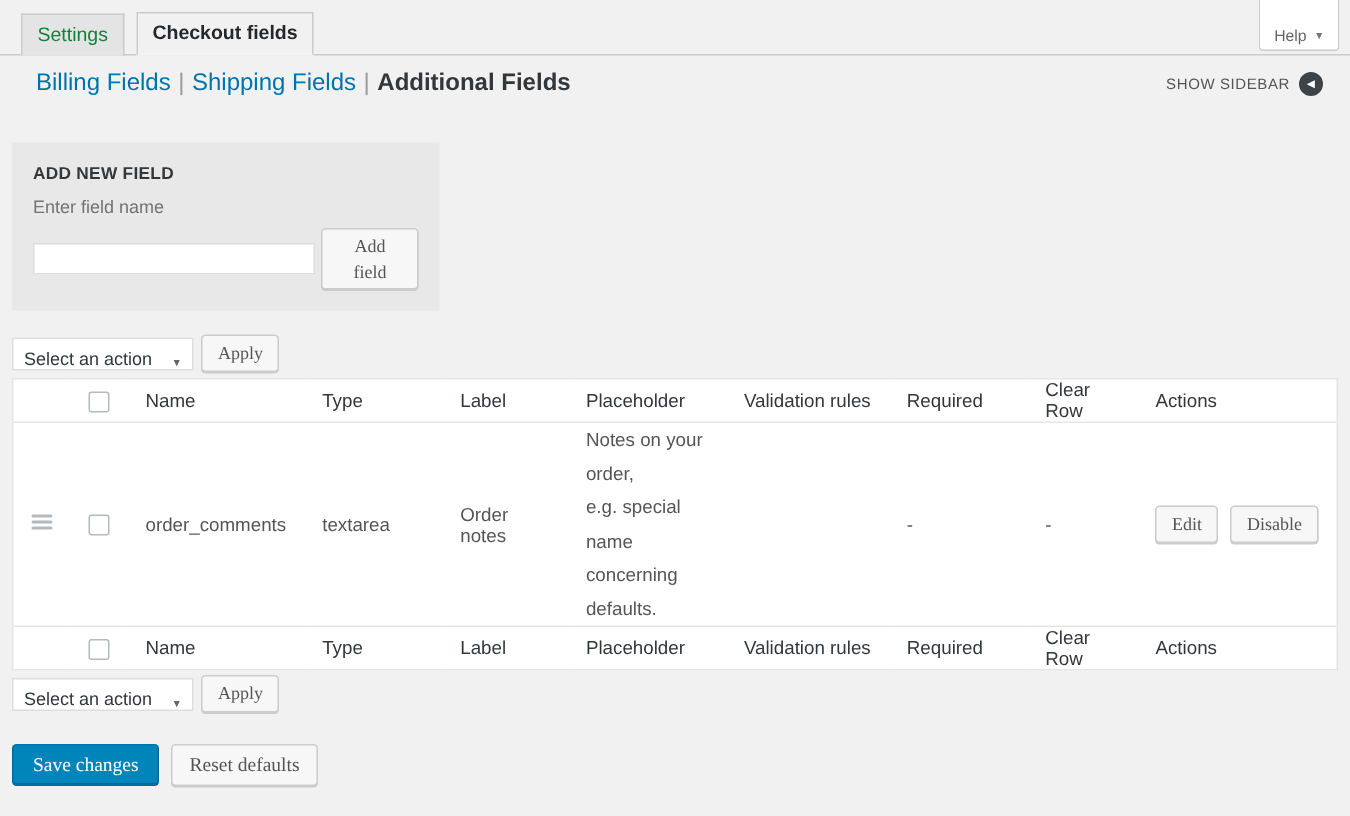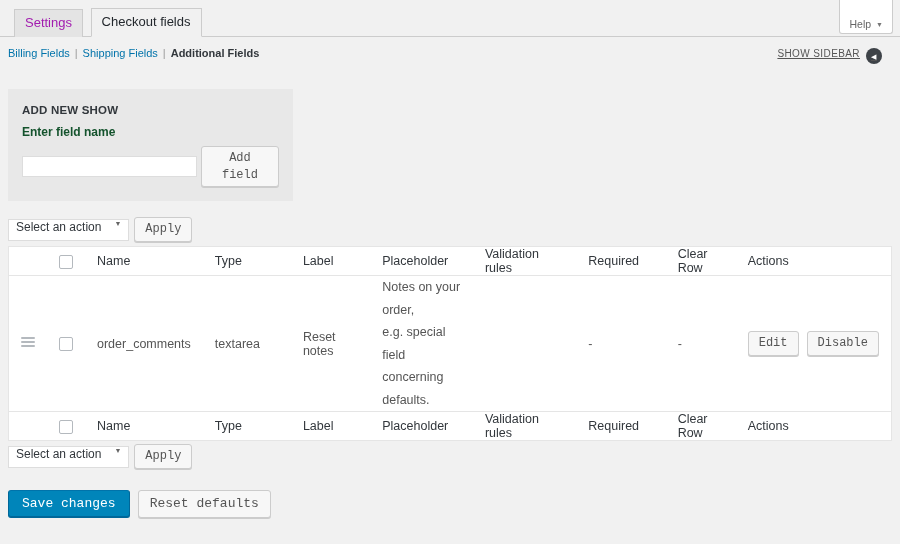--- a/index.html
+++ b/index.html
@@ -23,85 +23,84 @@
   .help-tab .caret { font-size: 7px; color: #777; }
 
   
   .nav-tab-wrapper {
     padding: 8px 14px 0;
     border-bottom: 1px solid #ccc;
   }
   .nav-tab {
     display: inline-block; vertical-align: bottom;
     border: 1px solid #ccc; border-bottom: none;
-    background: #e4e4e4; color: #a21caf;
+    background: #e4e4e4; color: #15803d;
     padding: 5px 10px; margin: 0 4px -1px 0;
     font-size: 13px; line-height: 1.3; cursor: pointer;
   }
   .nav-tab-active {
-    background: #f1f1f1; color: #23282d; font-weight: normal;
+    background: #f1f1f1; color: #23282d; font-weight: bold;
     border-bottom: 1px solid #f1f1f1;
   }
 
   
-  .subnav { padding: 10px 8px 0; font-size: 11px; color: #666; }
+  .subnav { padding: 10px 24px 0; font-size: 16px; color: #666; }
   .subnav a { color: #0073aa; text-decoration: none; cursor: pointer; }
   .subnav .sep { color: #999; margin: 0 5px; }
   .subnav .current { color: #32373c; font-weight: bold; }
 
   
   .show-sidebar {
     position: absolute; top: 48px; right: 18px;
-    display: flex; align-items: flex-start; gap: 6px;
+    display: flex; align-items: center; gap: 6px;
     font-size: 10px; letter-spacing: .4px; color: #555;
     cursor: pointer;
-    text-decoration: underline;
   }
   .show-sidebar .circle {
     width: 16px; height: 16px; border-radius: 50%;
     background: #3e4348; color: #fff;
     display: flex; align-items: center; justify-content: center;
     font-size: 7px; line-height: 1;
   }
 
   
   .add-panel {
     width: 285px; margin: 30px 0 0 8px;
     background: #e8e8e8; padding: 15px 14px 14px;
   }
   .add-panel h3 {
     margin: 0 0 9px; font-size: 11.5px; letter-spacing: .2px;
     color: #32373c; font-weight: bold;
   }
-  .add-panel .field-label { font-size: 12px; color: #14532d; margin-bottom: 7px; font-weight: bold; }
+  .add-panel .field-label { font-size: 12px; color: #737373; margin-bottom: 7px; }
   .add-panel .field-row { display: flex; gap: 4px; align-items: center; }
   .add-panel input[type=text] {
     width: 200px; height: 21px; border: 1px solid #ddd; background: #fff;
     padding: 2px 6px; font-size: 12px; font-family: inherit; outline: none;
   }
 
   
   .button {
     display: inline-block; background: #f7f7f7; border: 1px solid #ccc;
     border-radius: 3px; color: #555; font-size: 12px; line-height: 1.4;
-    padding: 3px 10px; cursor: pointer; font-family: Liberation Mono, monospace;
+    padding: 3px 10px; cursor: pointer; font-family: Liberation Serif, serif;
     box-shadow: 0 1px 0 #ccc;
   }
   .button-primary {
     background: #0085ba; border-color: #0073aa #006799 #006799;
     color: #fff; box-shadow: inset 0 -1px 0 #006799;
     font-size: 13px; padding: 4px 13px;
   }
   .button-large { font-size: 13px; padding: 4px 11px; }
 
   
   .bulk-row { margin: 16px 0 0 8px; display: flex; align-items: center; gap: 5px; }
   .bulk-row.bottom { margin-top: 3px; }
   .fake-select {
-    display: inline-flex; align-items: flex-start; gap: 13px;
+    display: inline-flex; align-items: flex-end; gap: 13px;
     background: #fff; border: 1px solid #ddd; height: 22px;
     padding: 0 7px; font-size: 12px; color: #32373c; cursor: pointer;
   }
   .fake-select .caret { font-size: 7px; color: #666; }
 
   
   table.fields {
     width: 884px; margin: 4px 8px 0; border-collapse: collapse;
     background: #fff; border: 1px solid #e5e5e5;
   }
@@ -149,21 +148,21 @@
 </div>
 
 <div class="show-sidebar">
   <span>SHOW SIDEBAR</span>
   <span class="circle">
       <span>◀</span>
     </span>
 </div>
 
 <div class="add-panel">
-  <h3>ADD NEW SHOW</h3>
+  <h3>ADD NEW FIELD</h3>
   <div class="field-label">Enter field name</div>
   <div class="field-row">
     <input type="text" value="" style="">
     <button class="button">Add field</button>
   </div>
 </div>
 
 <div class="bulk-row">
   <div class="fake-select">
     <span>Select an action</span>
@@ -198,24 +197,24 @@
       <th>Clear Row</th>
       <th>Actions</th>
     </tr>
   </thead>
   <tbody>
     <tr>
       <td><span class="drag-handle"><i></i><i></i><i></i></span></td>
       <td><input type="checkbox" class="cb" style=""></td>
       <td>order_comments</td>
       <td>textarea</td>
-      <td>Reset notes</td>
+      <td>Order notes</td>
       <td class="cell-placeholder">
         <span>Notes on your order,</span>
-        <span>e.g. special field</span>
+        <span>e.g. special name</span>
         <span>concerning defaults.</span>
       </td>
       <td></td>
       <td>-</td>
       <td>-</td>
       <td>
         <div class="actions-wrap">
           <button class="button">Edit</button>
           <button class="button">Disable</button>
         </div>

